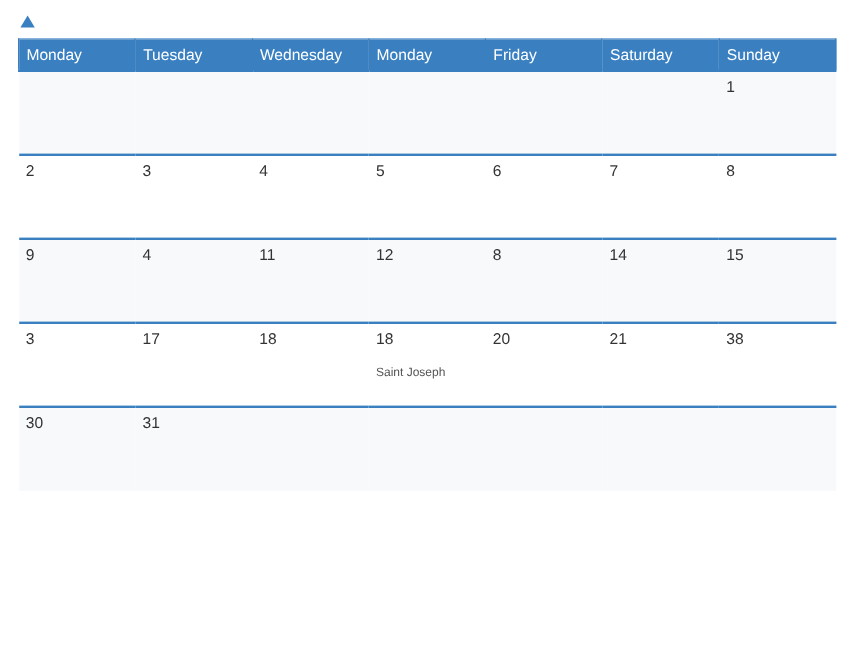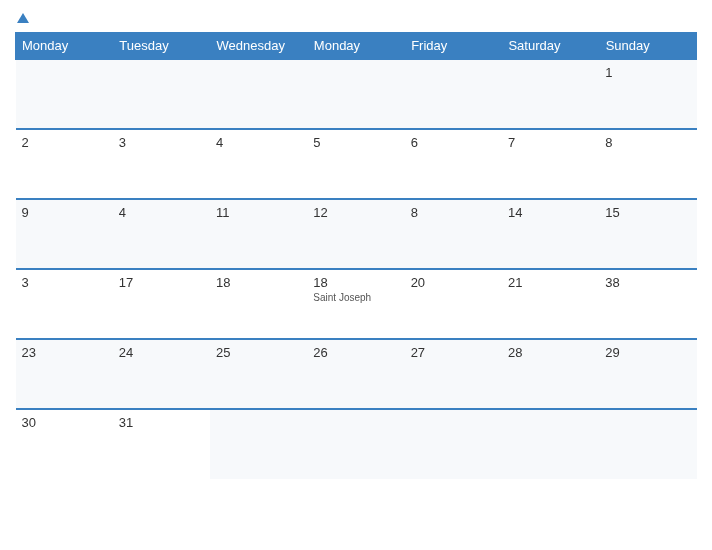--- a/index.html
+++ b/index.html
@@ -95,21 +95,21 @@
     }
     .day-number {
       display: block;
       font-size: 13px;
       color: #333;
     }
     .event-label {
       display: block;
       font-size: 10px;
       color: #555;
-      margin-top: 2px;
+      margin-top: 15px;
     }
   </style>
 </head>
 <body>
 
 <div class="page">
 
   <div class="header">
     <div class="logo">
       <div>
@@ -213,43 +213,20 @@
           </td>
           <td>
             <span class="day-number">21</span>
           </td>
           <td>
             <span class="day-number">38</span>
           </td>
         </tr>
         <tr>
           <td>
-            <span class="day-number">23</span>
-          </td>
-          <td>
-            <span class="day-number">24</span>
-          </td>
-          <td>
-            <span class="day-number">25</span>
-          </td>
-          <td>
-            <span class="day-number">26</span>
-          </td>
-          <td>
-            <span class="day-number">27</span>
-          </td>
-          <td>
-            <span class="day-number">28</span>
-          </td>
-          <td>
-            <span class="day-number">29</span>
-          </td>
-        </tr>
-        <tr>
-          <td>
             <span class="day-number">30</span>
           </td>
           <td>
             <span class="day-number">31</span>
           </td>
           <td style="background: rgb(247, 249, 251);"></td>
           <td style="background: rgb(247, 249, 251);"></td>
           <td style="background: rgb(247, 249, 251);"></td>
           <td style="background: rgb(247, 249, 251);"></td>
           <td style="background: rgb(247, 249, 251);"></td>

